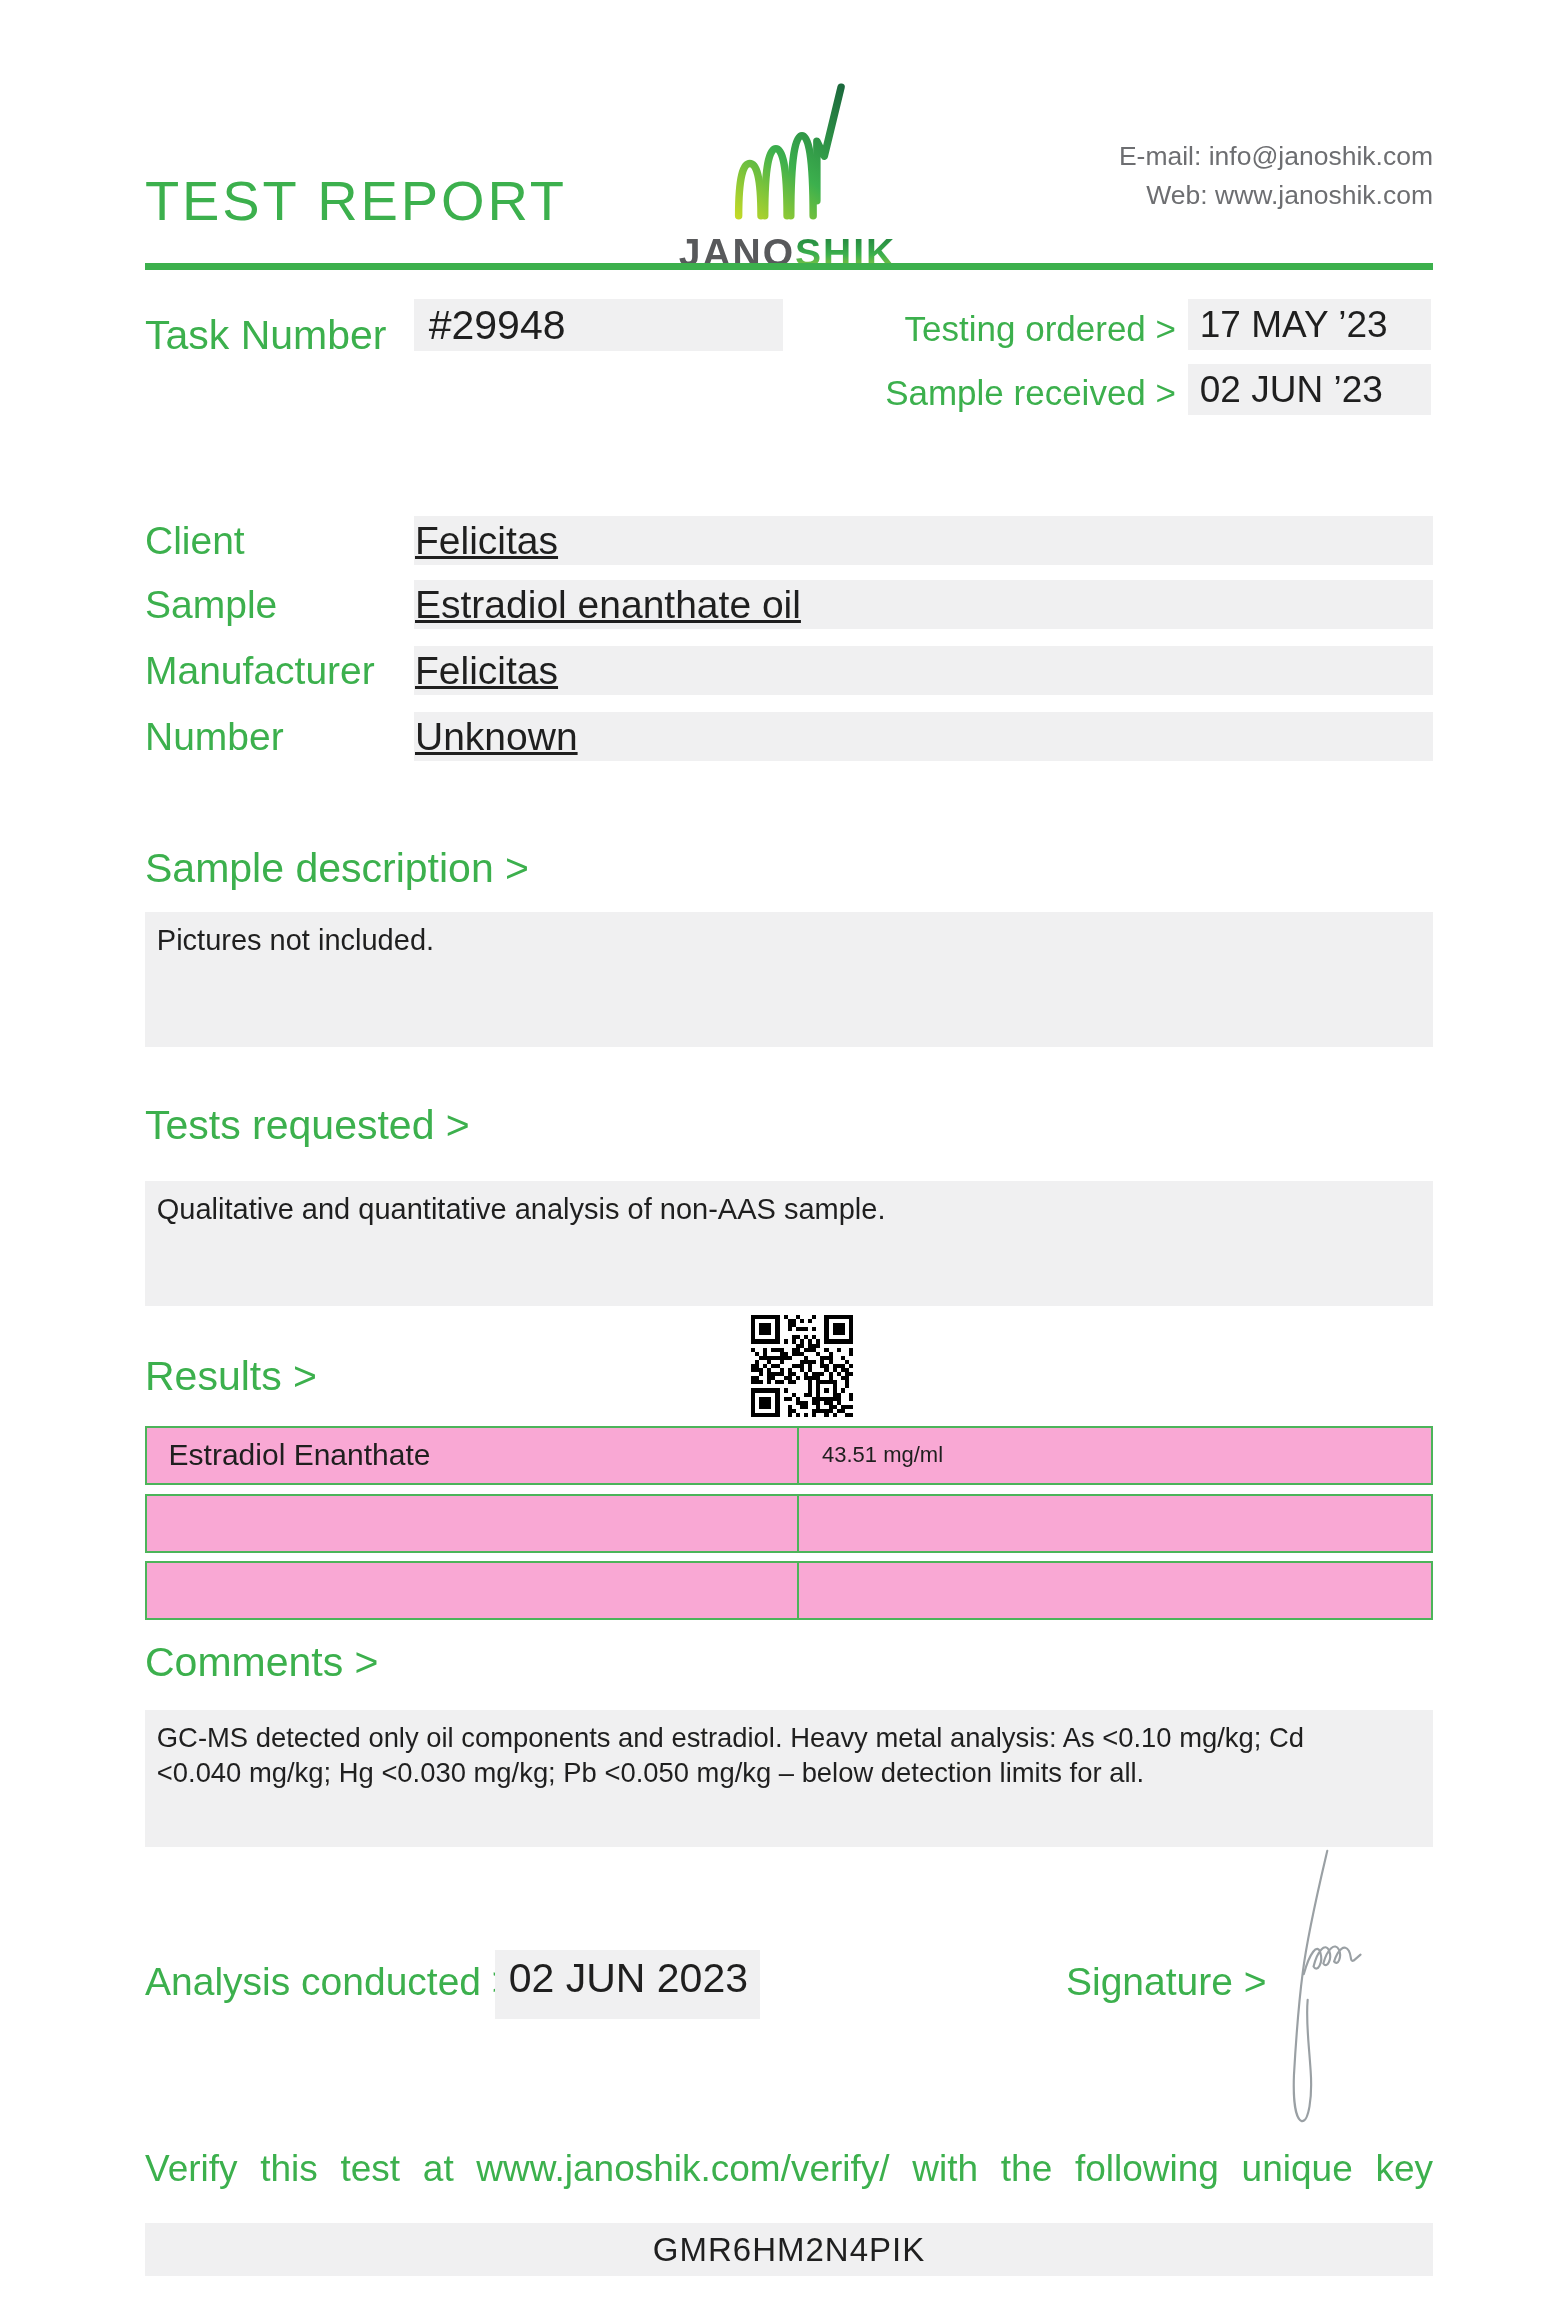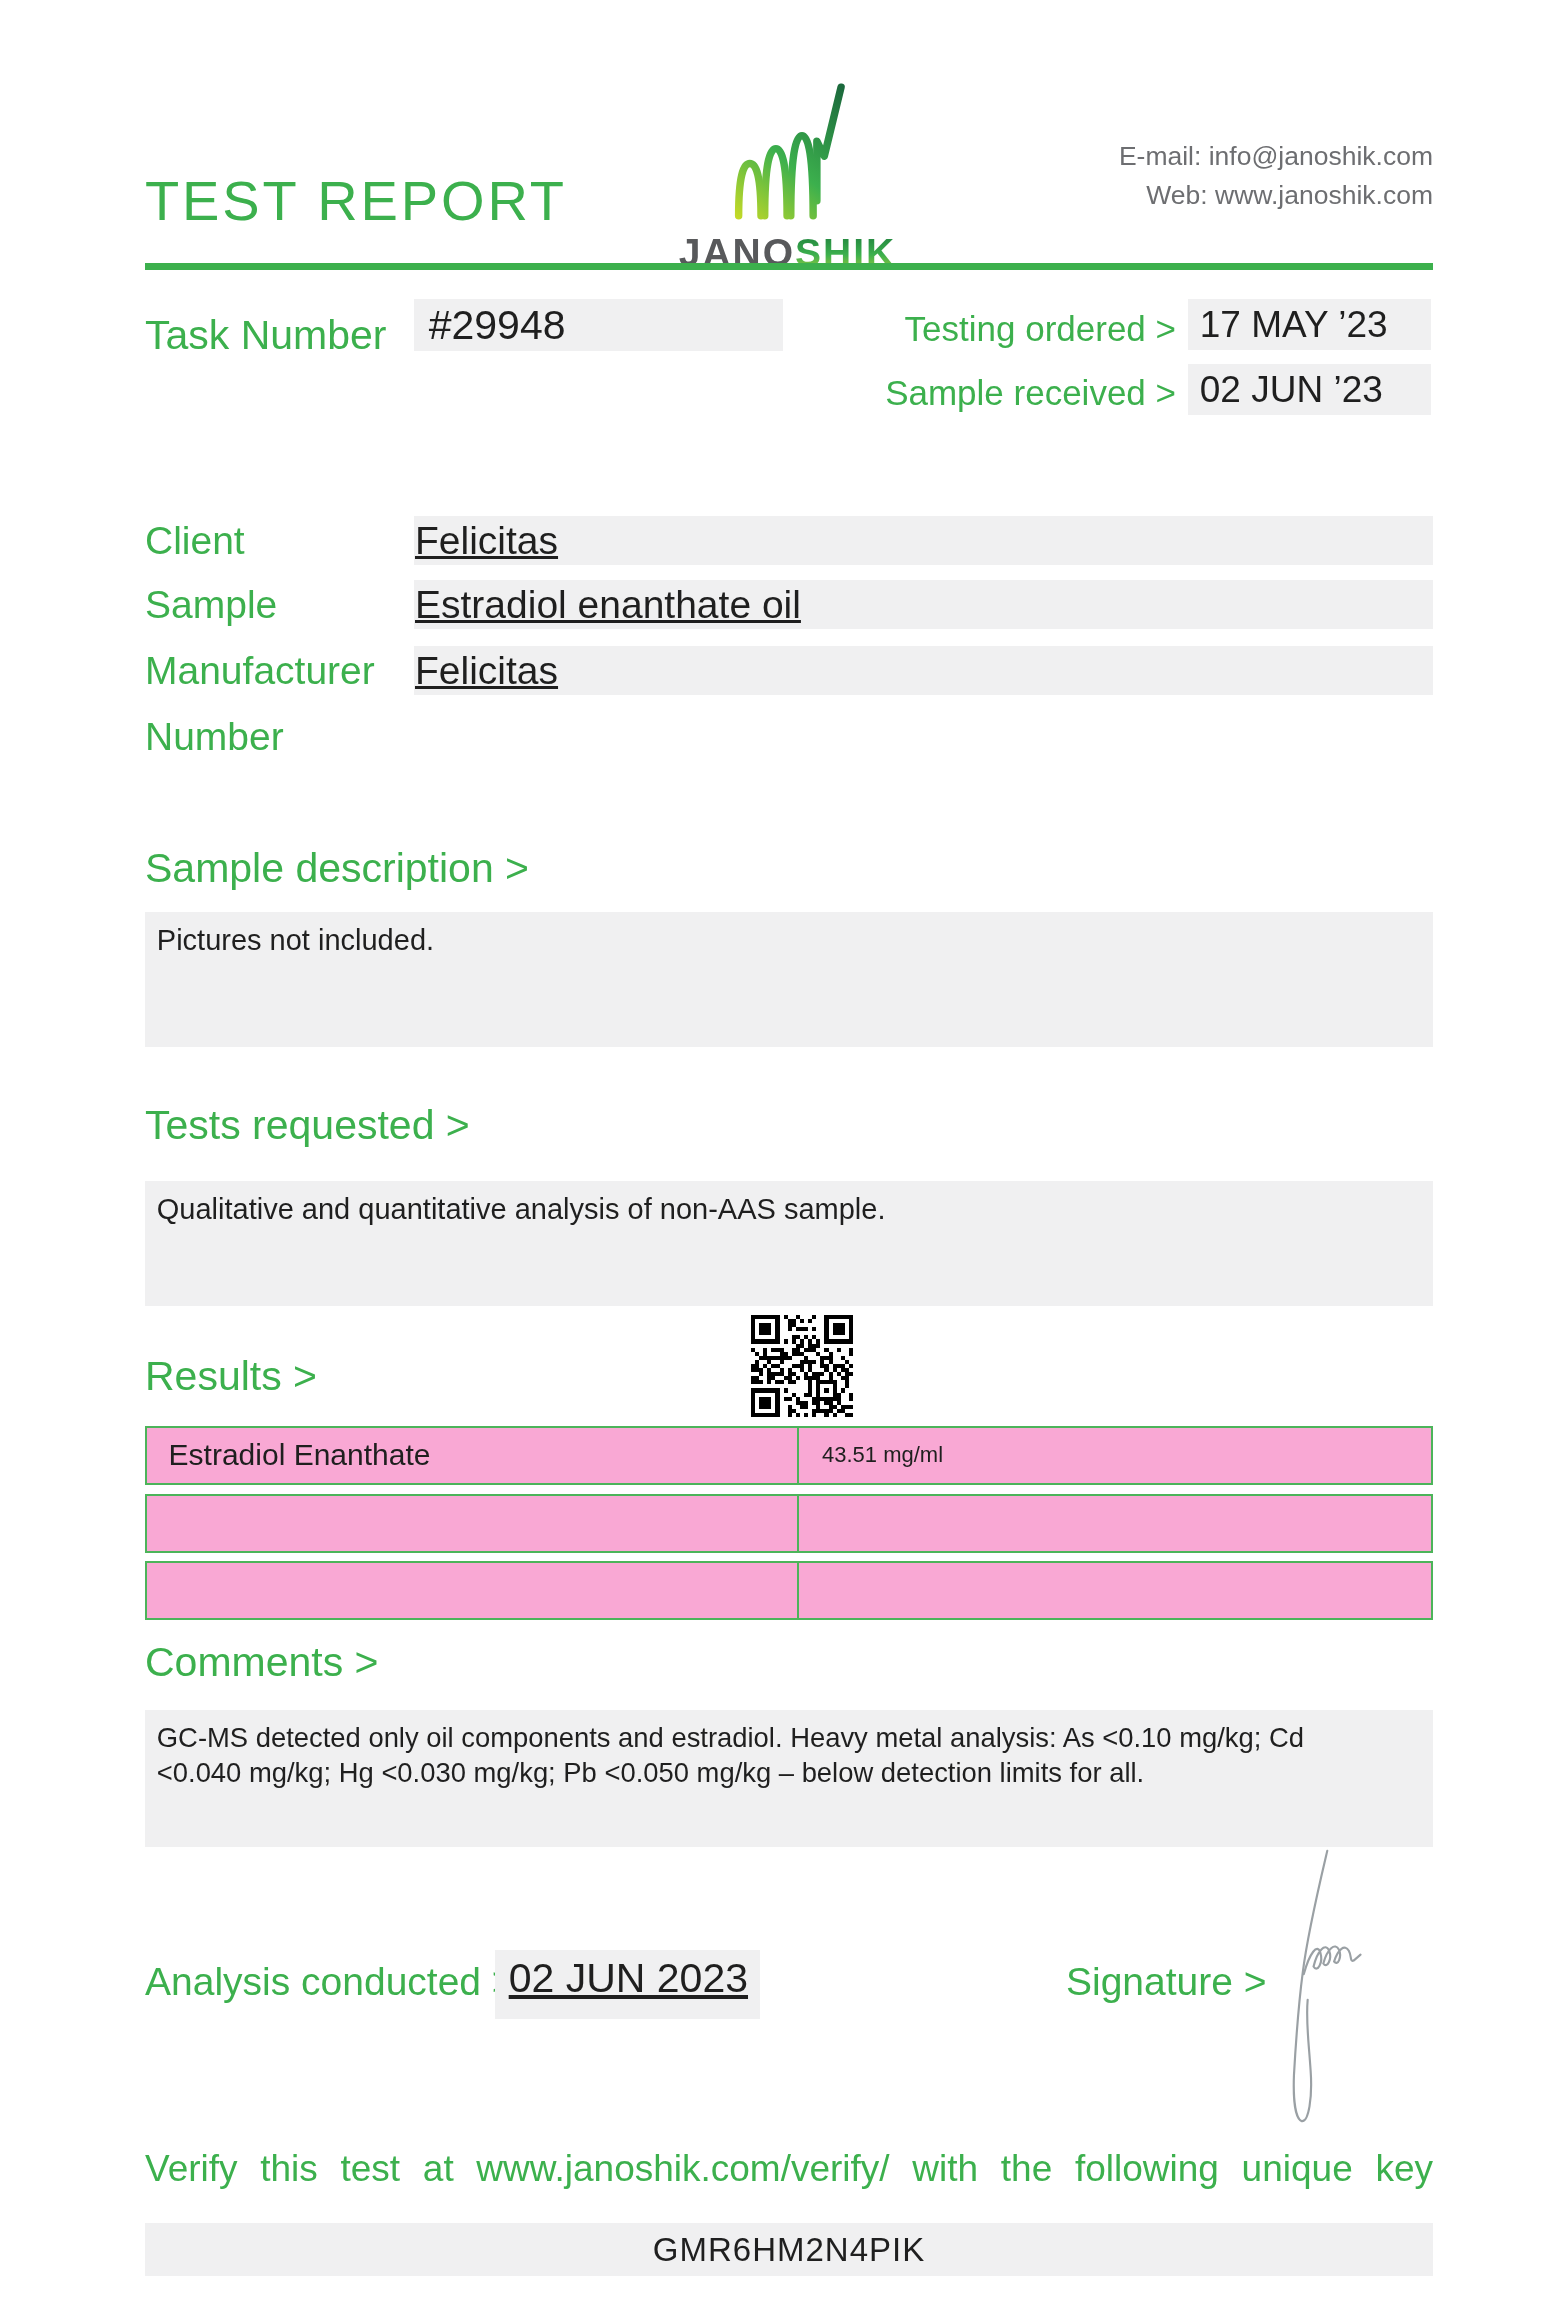--- a/index.html
+++ b/index.html
@@ -51,21 +51,21 @@
   .qr{left:751px;top:1315px;width:102px;height:102px;}
 
   
   .result-row{position:absolute;left:145px;width:1288px;height:59px;border:2.9px solid var(--table-border-green);box-sizing:border-box;display:flex;background:#f9a8d4;}
   .rr1{top:1426px;} .rr2{top:1494px;} .rr3{top:1561px;}
   .result-row .c1{width:652px;border-right:2.9px solid var(--table-border-green);box-sizing:border-box;padding-left:21.6px;line-height:53px;font-size:30px;}
   .result-row .c2{flex:1;padding-left:23px;line-height:53px;font-size:22px;}
 
   
   .analysis-label{left:145px;top:1960px;font-size:39px;color:var(--accent-green);}
-  .analysis-box{left:495px;top:1950px;width:265px;height:69px;text-decoration:underline;}
+  .analysis-box{left:495px;top:1950px;width:265px;height:69px;}
   .analysis-box span{display:block;padding-left:13.7px;line-height:57px;font-size:41px;}
   .signature-label{left:1066px;top:1960px;font-size:39px;color:var(--accent-green);}
   .signature{left:1264px;top:1845px;}
 
   
   .verify-line{left:145px;top:2148px;width:1288px;font-size:37px;color:var(--accent-green);text-align:justify;text-align-last:justify;}
   .key-strip{left:145px;top:2223px;width:1288px;height:53px;text-align:center;}
   .key-strip span{line-height:53px;font-size:33px;letter-spacing:1px;}
 </style>
 </head>
@@ -124,20 +124,23 @@
   <div class="box info-bar" style="top:580px">
       <span>Estradiol enanthate oil</span>
     </div>
 
   <div class="abs info-label" style="top:646px">Manufacturer</div>
   <div class="box info-bar" style="top:646px">
       <span>Felicitas</span>
     </div>
 
   <div class="abs info-label" style="top:712px">Number</div>
+  <div class="box info-bar" style="top:712px">
+      <span>Unknown</span>
+    </div>
 
   <div class="abs section-heading" style="top:845px">Sample description &gt;</div>
   <div class="box text-box desc-box">
     <span>Pictures not included.</span>
   </div>
 
   <div class="abs section-heading" style="top:1102px">Tests requested &gt;</div>
   <div class="box text-box tests-box">
     <span>Qualitative and quantitative analysis of non-AAS sample.</span>
   </div>

